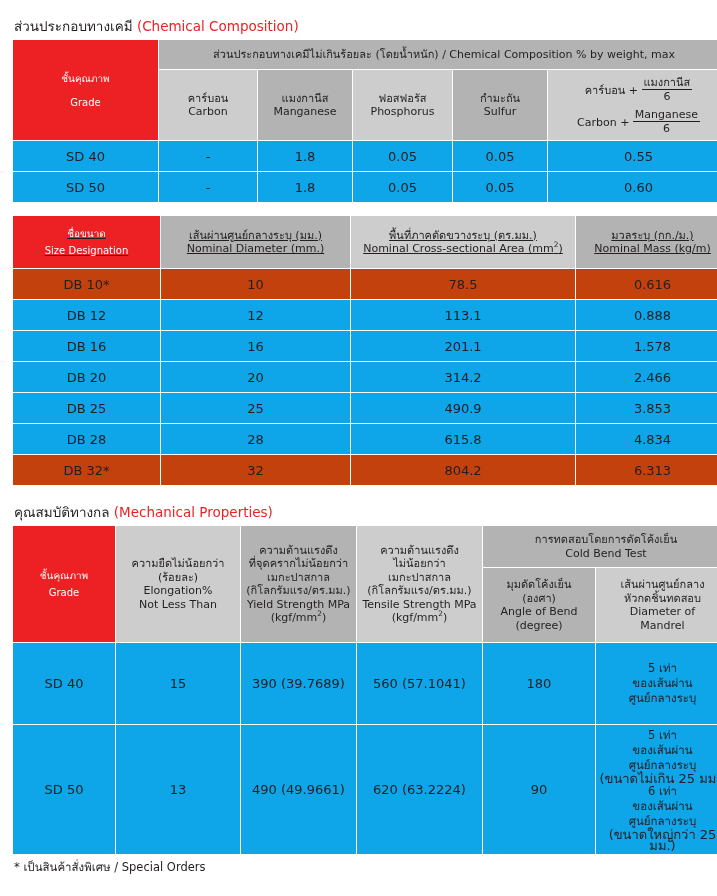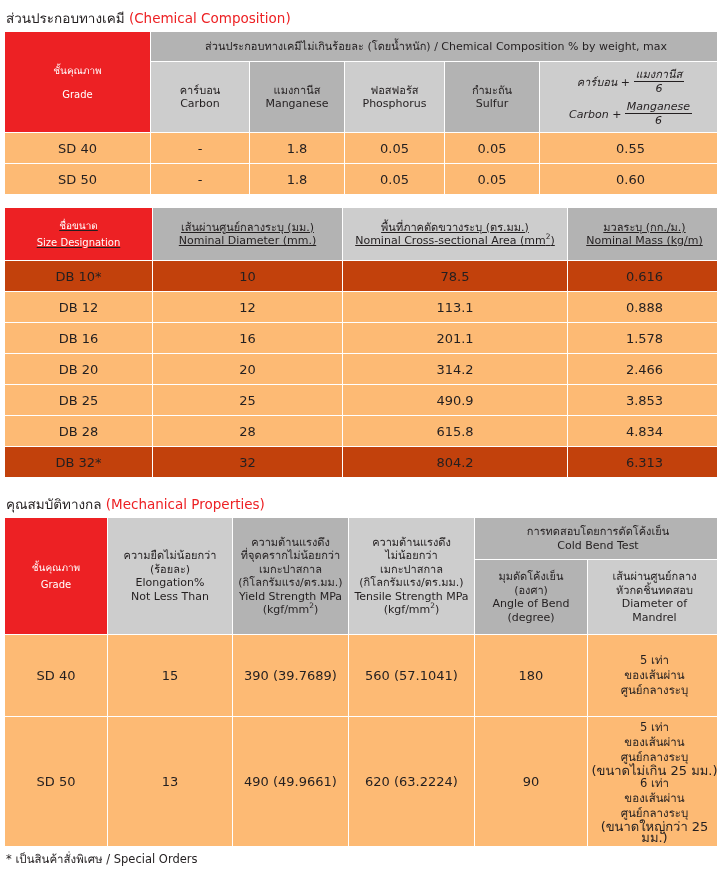--- a/index.html
+++ b/index.html
@@ -7,21 +7,21 @@
     margin: 0; padding: 0;
     width: 717px;
     background: #ffffff;
   }
   body {
     font-family: "DejaVu Sans", "Liberation Sans", sans-serif;
     color: #231f20;
     font-size: 12px;
     -webkit-font-smoothing: antialiased;
   }
-  .page { width: 717px; padding: 4px; position: relative; }
+  .page { width: 717px; padding: 12px; position: relative; }
 
   
   .section-title {
     font-size: 13.5px;
     line-height: 16px;
     padding: 6px 0 5px 2px;
     white-space: nowrap;
     font-weight: normal;
     color: #231f20;
   }
@@ -45,32 +45,31 @@
     color: #ffffff;
     font-size: 10px;
     line-height: 17px;
   }
   .hdr-light { background: #cdcdcd; color: #231f20; }
   .hdr-dark  { background: #b3b3b3; color: #231f20; }
   .hdr-light, .hdr-dark {
     font-size: 11px;
     line-height: 13.5px;
   }
-  .cell { background: #fdba74; color: #231f20; font-size: 13px; }
+  .cell { background: #0ea5e9; color: #231f20; font-size: 13px; }
   .cell-alt { background: #c2410c; color: #231f20; font-size: 13px; }
 
   .th-th { display:block; }
   .th-en { display:block; }
 
   
   .frac-line {
     display: inline-block;
     vertical-align: middle;
     line-height: 13px;
-    font-style: italic;
   }
   .frac {
     display: inline-block;
     vertical-align: -0.55em;
     text-align: center;
   }
   .frac .num {
     display: block;
     border-bottom: 1px solid #231f20;
     padding: 0 2px;

